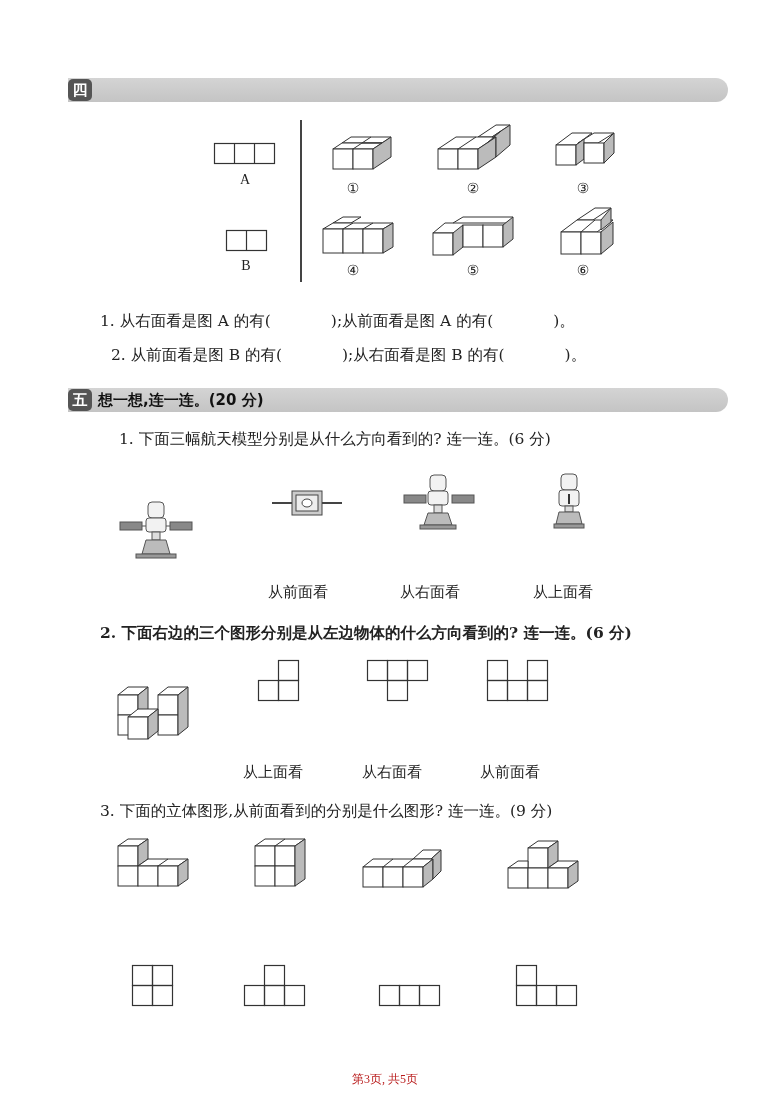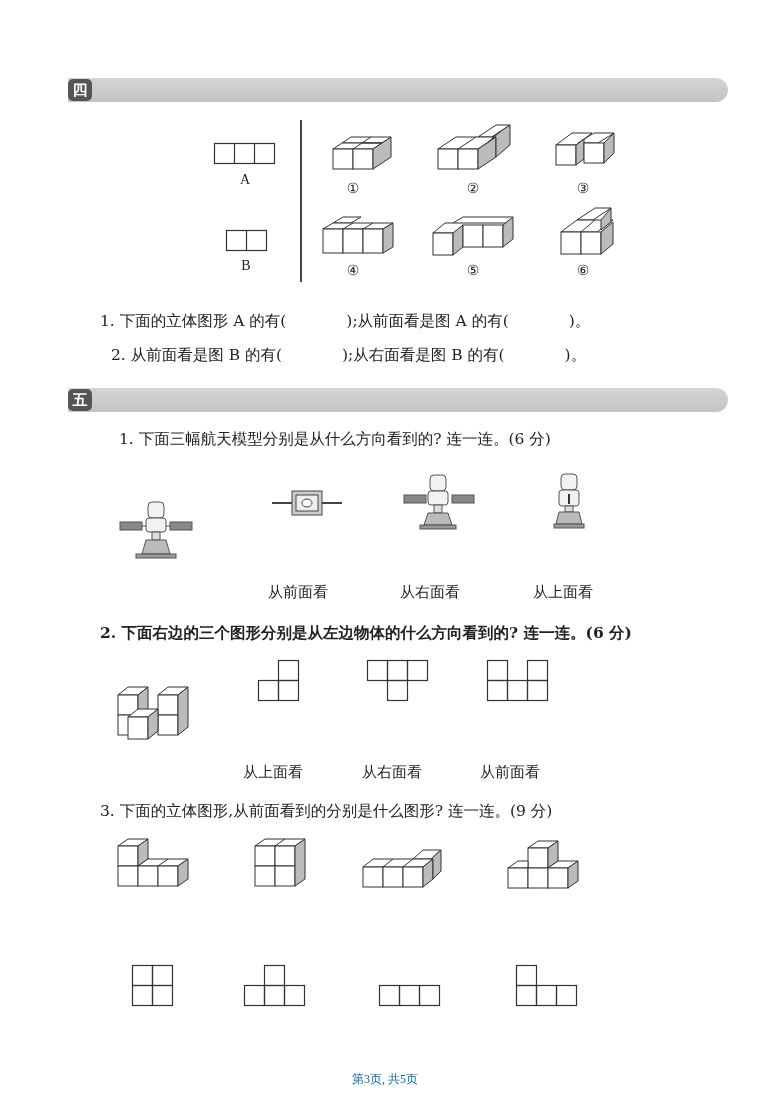--- a/index.html
+++ b/index.html
@@ -20,21 +20,21 @@
   }
   .section-title {
     position: absolute; left: 30px; top: 0; height: 24px; line-height: 24px;
     font-family: "DejaVu Sans", sans-serif; font-weight: bold; font-size: 15px; color: #111;
     white-space: nowrap;
   }
   .q-text { font-size: 15.5px; line-height: 22px; white-space: nowrap; color: #222; }
   .label { font-size: 15px; white-space: nowrap; color: #222; font-family: "DejaVu Serif", serif; }
   .fig-label { font-size: 14px; font-family: "Liberation Serif", serif; color: #222; text-align: center; }
   svg { display: block; overflow: visible; }
-  .footer { font-size: 12px; color: #0369a1; font-family: "Liberation Serif", serif; }
+  .footer { font-size: 12px; color: #b91c1c; font-family: "Liberation Serif", serif; }
   .blank { display: inline-block; width: 60px; }
 </style>
 </head>
 <body>
 
 <div class="section-bar" style="top:78px;">
   <div class="section-num">四</div>
 </div>
 
 <div class="abs" style="left:214px; top:143px;">
@@ -143,29 +143,30 @@
       <polygon points="40,24 52,14 52,36 40,46" fill="#bbb"></polygon>
       <polygon points="40,12 50,0 50,14 40,22" fill="#bbb"></polygon>
       <line x1="20" y1="24" x2="34" y2="12"></line>
     </g>
   </svg>
 </div>
 <div class="abs fig-label" style="left:573px; top:262px; width:20px;">⑥</div>
 
 <div class="abs q-text" style="left:100px; top:310px;">
   <span>1.</span>
-  <span>下面的立体图形 A 的有(</span><span class="blank"></span><span>);从前面看是图 A 的有(</span><span class="blank"></span><span>)。</span>
+  <span>从右面看是图 A 的有(</span><span class="blank"></span><span>);从前面看是图 A 的有(</span><span class="blank"></span><span>)。</span>
 </div>
 <div class="abs q-text" style="left:111px; top:344px;">
   <span>2.</span>
   <span>从前面看是图 B 的有(</span><span class="blank"></span><span>);从右面看是图 B 的有(</span><span class="blank"></span><span>)。</span>
 </div>
 
 <div class="section-bar" style="top:388px;">
   <div class="section-num">五</div>
+  <div class="section-title">想一想,连一连。(20 分)</div>
 </div>
 
 <div class="abs q-text" style="left:100px; top:428px;margin-left:19px;">1. 下面三幅航天模型分别是从什么方向看到的? 连一连。(6 分)</div>
 
 <div class="abs" style="left:120px; top:500px;">
   <svg width="72" height="64">
     <g stroke="#555" stroke-width="1">
       <rect x="28" y="2" width="16" height="16" rx="4" fill="#f2f2f2"></rect>
       <rect x="26" y="18" width="20" height="14" rx="3" fill="#f2f2f2"></rect>
       <rect x="0" y="22" width="22" height="8" fill="#888"></rect>

